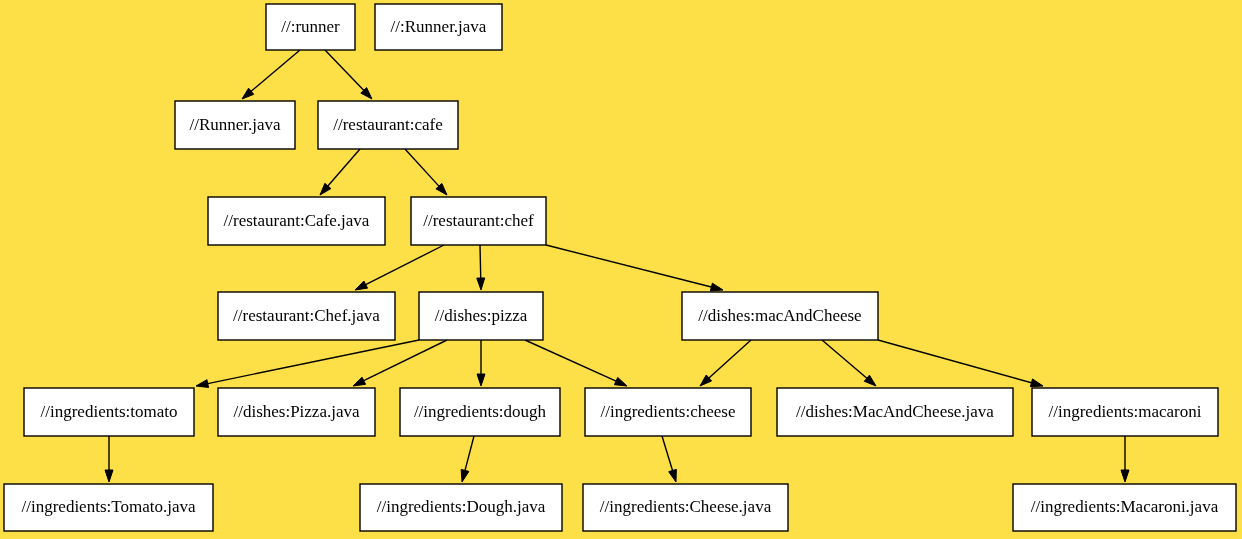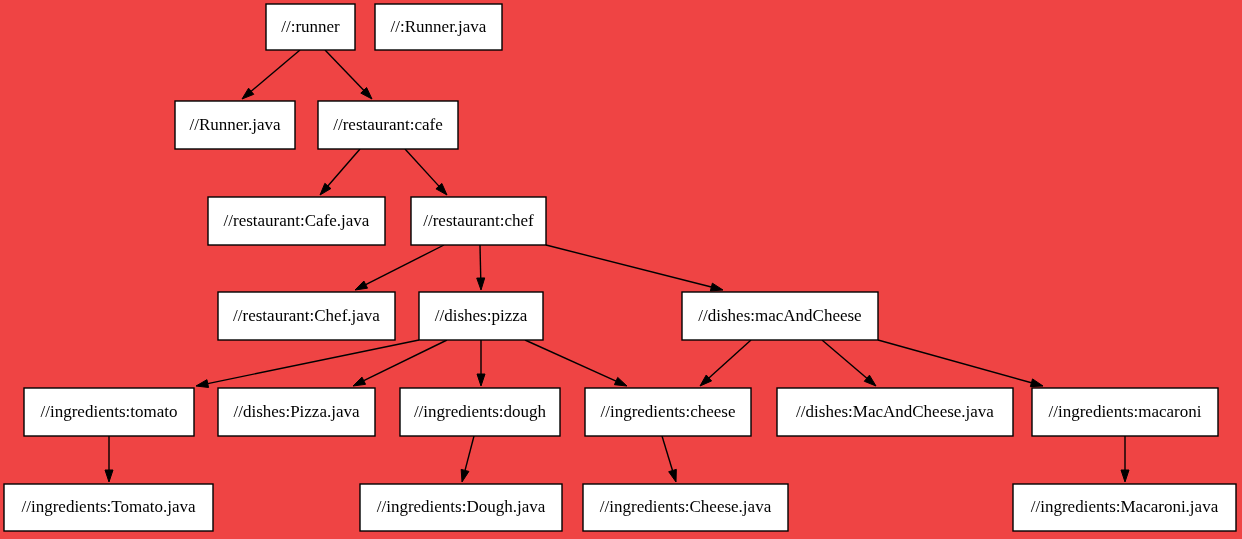--- a/index.html
+++ b/index.html
@@ -10,21 +10,21 @@
   body {
     width: 1242px;
     height: 539px;
     overflow: hidden;
     font-family: "Liberation Serif", "DejaVu Serif", serif;
   }
   #graph-root {
     position: relative;
     width: 1242px;
     height: 539px;
-    background: #ef4444;
+    background: #fde047;
   }
   #graph-svg {
     position: absolute;
     top: 0;
     left: 0;
     width: 1242px;
     height: 539px;
     display: block;
   }
   .node-rect {

